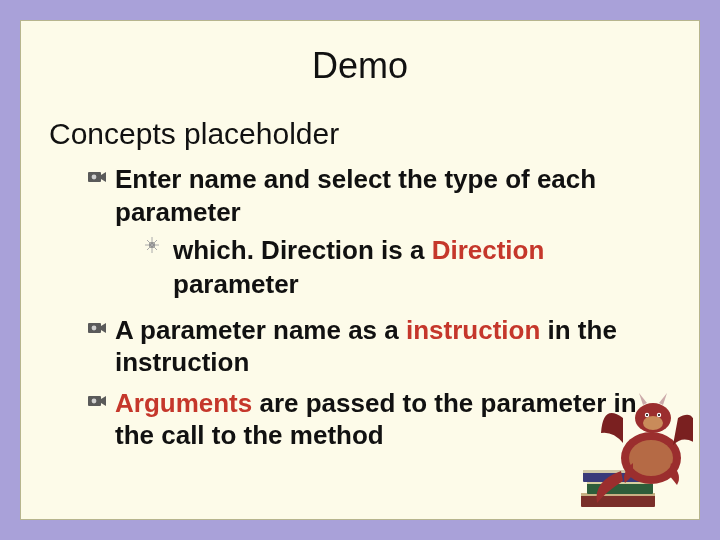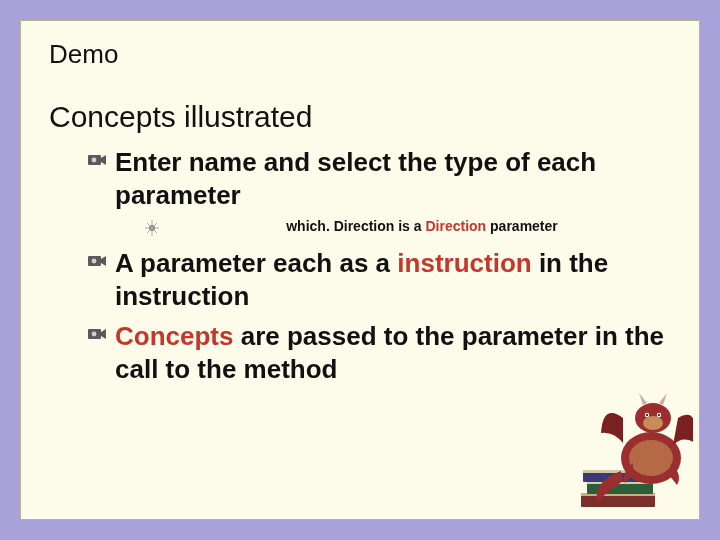--- a/index.html
+++ b/index.html
@@ -22,24 +22,24 @@
   .slide {
     width: 680px;
     height: 500px;
     background: #fdfbe9;
     border: 1px solid #b7b58e;
     position: relative;
     box-sizing: border-box;
     padding: 18px 28px 20px 28px;
   }
   .title {
-    text-align: left;
-    font-size: 26px;
+    text-align: center;
+    font-size: 36px;
     color: #111;
-    margin: 0 0 30px 0;
+    margin: 6px 0 30px 0;
     font-weight: 400;
   }
   .subtitle {
     font-size: 30px;
     color: #111;
     margin: 0 0 12px 0;
     font-weight: 400;
   }
   .bullets {
     padding-left: 38px;
@@ -47,27 +47,26 @@
   .b1 {
     font-size: 26px;
     color: #111;
     line-height: 1.25;
     margin-bottom: 8px;
     position: relative;
     padding-left: 28px;
     font-weight: bold;
   }
   .b2 {
-    font-size: 14px;
+    font-size: 26px;
     color: #111;
     line-height: 1.3;
     margin: 6px 0 12px 30px;
     position: relative;
     padding-left: 28px;
-    text-align: center;
   }
   .highlight {
     color: #c5372b;
   }
   .bicon {
     position: absolute;
     left: 0;
     width: 20px;
     height: 18px;
     display: flex;
@@ -89,21 +88,21 @@
   }
 </style>
 </head>
 <body>
 
 <div class="outer">
   <div class="slide">
 
     <h1 class="title">Demo</h1>
 
-    <div class="subtitle">Concepts illustrated</div>
+    <div class="subtitle">Concepts placeholder</div>
 
     <div class="bullets">
 
       <div class="b1">
         <span class="bicon">
           <svg viewBox="0 0 20 16" width="20" height="16">
             <rect x="1" y="3" width="13" height="10" rx="1" fill="#5a5a5a"></rect>
             <path d="M14 6 L19 3 L19 13 L14 10 Z" fill="#5a5a5a"></path>
             <circle cx="7" cy="8" r="2.4" fill="#d0d0d0"></circle>
           </svg>
@@ -125,32 +124,32 @@
       </div>
 
       <div class="b1">
         <span class="bicon">
           <svg viewBox="0 0 20 16" width="20" height="16">
             <rect x="1" y="3" width="13" height="10" rx="1" fill="#5a5a5a"></rect>
             <path d="M14 6 L19 3 L19 13 L14 10 Z" fill="#5a5a5a"></path>
             <circle cx="7" cy="8" r="2.4" fill="#d0d0d0"></circle>
           </svg>
         </span>
-        <span>A parameter each as a </span><span class="highlight">instruction</span><span> in the instruction</span>
+        <span>A parameter name as a </span><span class="highlight">instruction</span><span> in the instruction</span>
       </div>
 
       <div class="b1">
         <span class="bicon">
           <svg viewBox="0 0 20 16" width="20" height="16">
             <rect x="1" y="3" width="13" height="10" rx="1" fill="#5a5a5a"></rect>
             <path d="M14 6 L19 3 L19 13 L14 10 Z" fill="#5a5a5a"></path>
             <circle cx="7" cy="8" r="2.4" fill="#d0d0d0"></circle>
           </svg>
         </span>
-        <span></span><span class="highlight">Concepts</span><span> are passed to the parameter in the call to the method</span>
+        <span></span><span class="highlight">Arguments</span><span> are passed to the parameter in the call to the method</span>
       </div>
 
     </div>
 
     <div class="decor">
       <svg viewBox="0 0 120 150" width="120" height="150">
 
         <rect x="8" y="130" width="74" height="14" fill="#7a2f2a" rx="1"></rect>
         <rect x="8" y="130" width="74" height="3" fill="#c7b083"></rect>
         <rect x="14" y="118" width="66" height="13" fill="#2e5d3a" rx="1"></rect>

